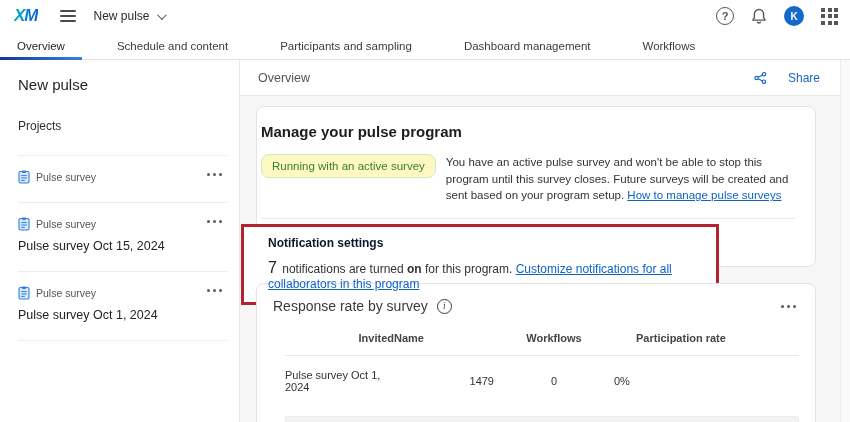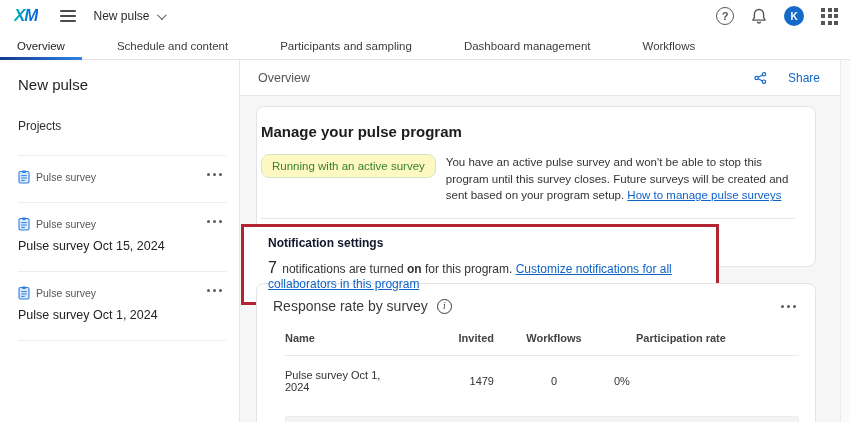--- a/index.html
+++ b/index.html
@@ -250,22 +250,22 @@
           <span class="card2-title">Response rate by survey</span>
           <span class="info-icon">i</span>
           <div class="kebab card2-kebab">
               <i></i>
               <i></i>
               <i></i>
             </div>
         </div>
         <div class="rr-table">
           <div class="rr-grid">
+            <div class="rr-head col-invited">Invited</div>
             <div class="rr-head">Name</div>
-            <div class="rr-head col-invited">Invited</div>
             <div class="rr-head col-responded">Workflows</div>
             <div class="rr-head col-part">Participation rate</div>
 
             <div class="rr-cell">Pulse survey Oct 1, 2024</div>
             <div class="rr-cell col-invited">1479</div>
             <div class="rr-cell col-responded">0</div>
             <div class="rr-cell col-part">0%</div>
           </div>
           <div class="skeleton"></div>
         </div>

